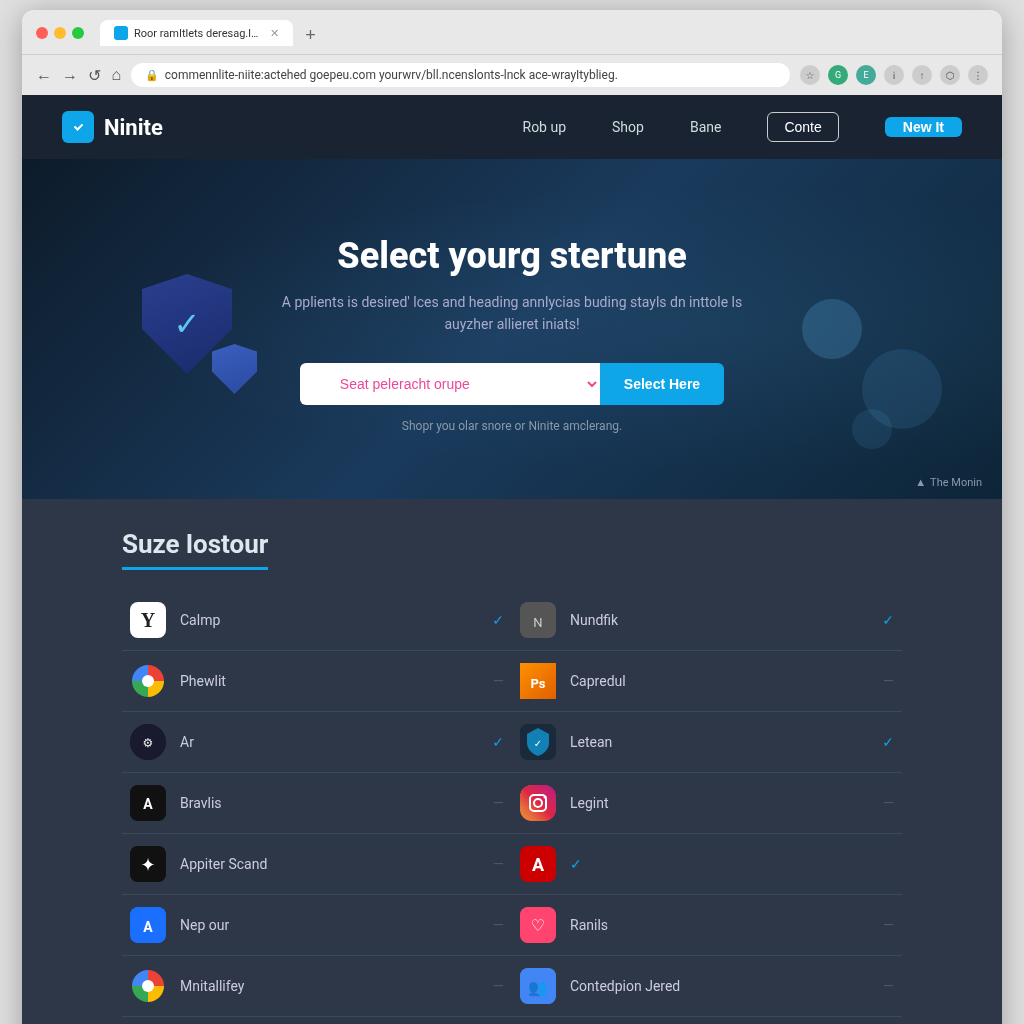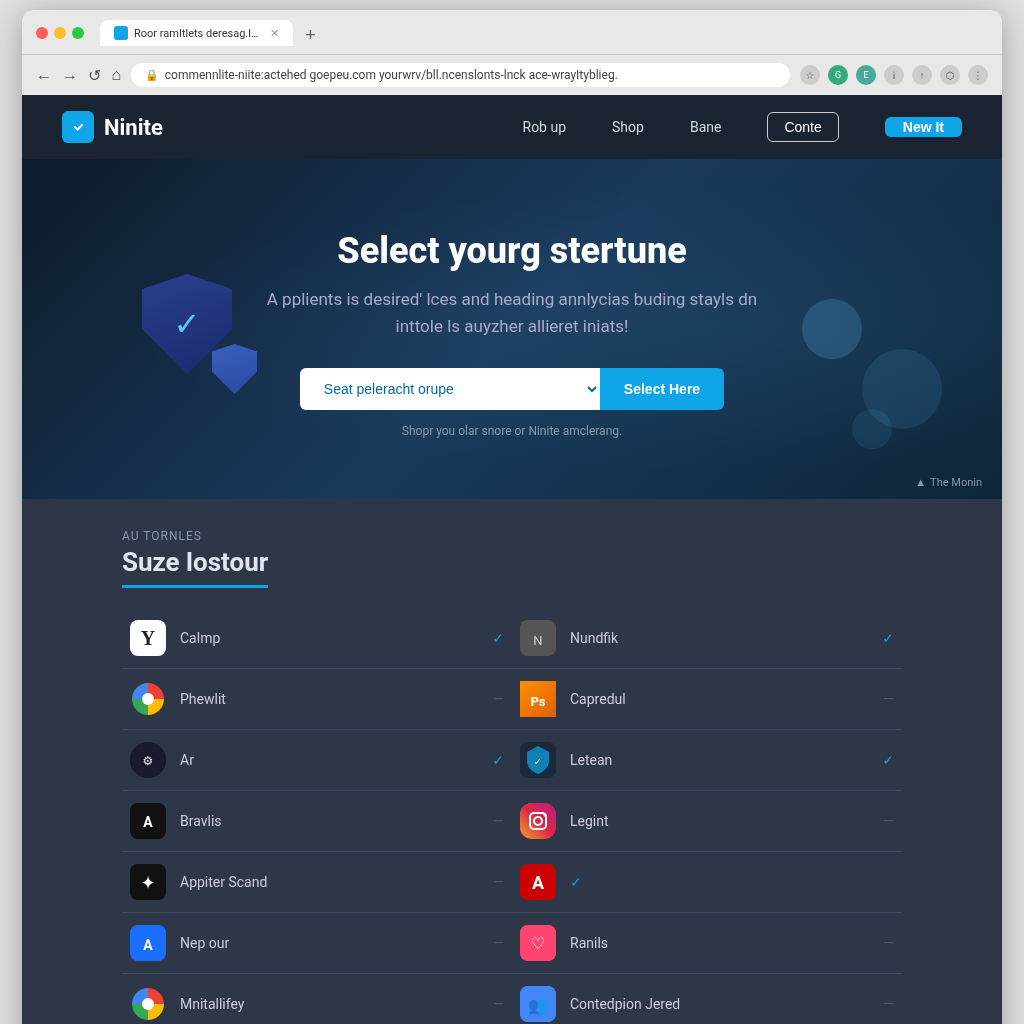--- a/index.html
+++ b/index.html
@@ -253,42 +253,42 @@
       color: #fff;
       font-size: 36px;
       font-weight: 800;
       margin-bottom: 14px;
       position: relative;
       z-index: 1;
     }
 
     .hero-subtitle {
       color: #aac;
-      font-size: 17px;
+      font-size: 14px;
       margin-bottom: 28px;
       max-width: 500px;
       line-height: 1.6;
       position: relative;
       z-index: 1;
     }
 
     .hero-search-row {
       display: flex;
       gap: 0;
       position: relative;
       z-index: 1;
       margin-bottom: 14px;
     }
 
     .hero-select {
       background: #fff;
       border: none;
-      padding: 12px 20px;
-      font-size: 14px;
-      color: #0369a1;
+      padding: 12px 36px;
+      font-size: 14px;
+      color: #ec4899;
       border-radius: 6px 0 0 6px;
       width: 300px;
       outline: none;
       cursor: pointer;
     }
 
     .hero-select-btn {
       background: #0ea5e9;
       color: #fff;
       border: none;
@@ -507,21 +507,20 @@
 
       <p class="hero-hint">Shopr you olar snore or Ninite amclerang.</p>
 
       <div class="scroll-hint">
         <span>▲</span>
         <span>The Monin</span>
       </div>
     </section>
 
     <section class="apps-section">
-      <div class="section-label">Au tornles</div>
       <div class="section-title">Suze lostour</div>
 
       <div class="apps-grid">
 
         <div>
           <div class="app-item">
             <div class="app-icon app-icon-y" style="font-family:serif;">Y</div>
             <span class="app-name">Calmp</span>
             <span class="app-check">✓</span>
           </div>

